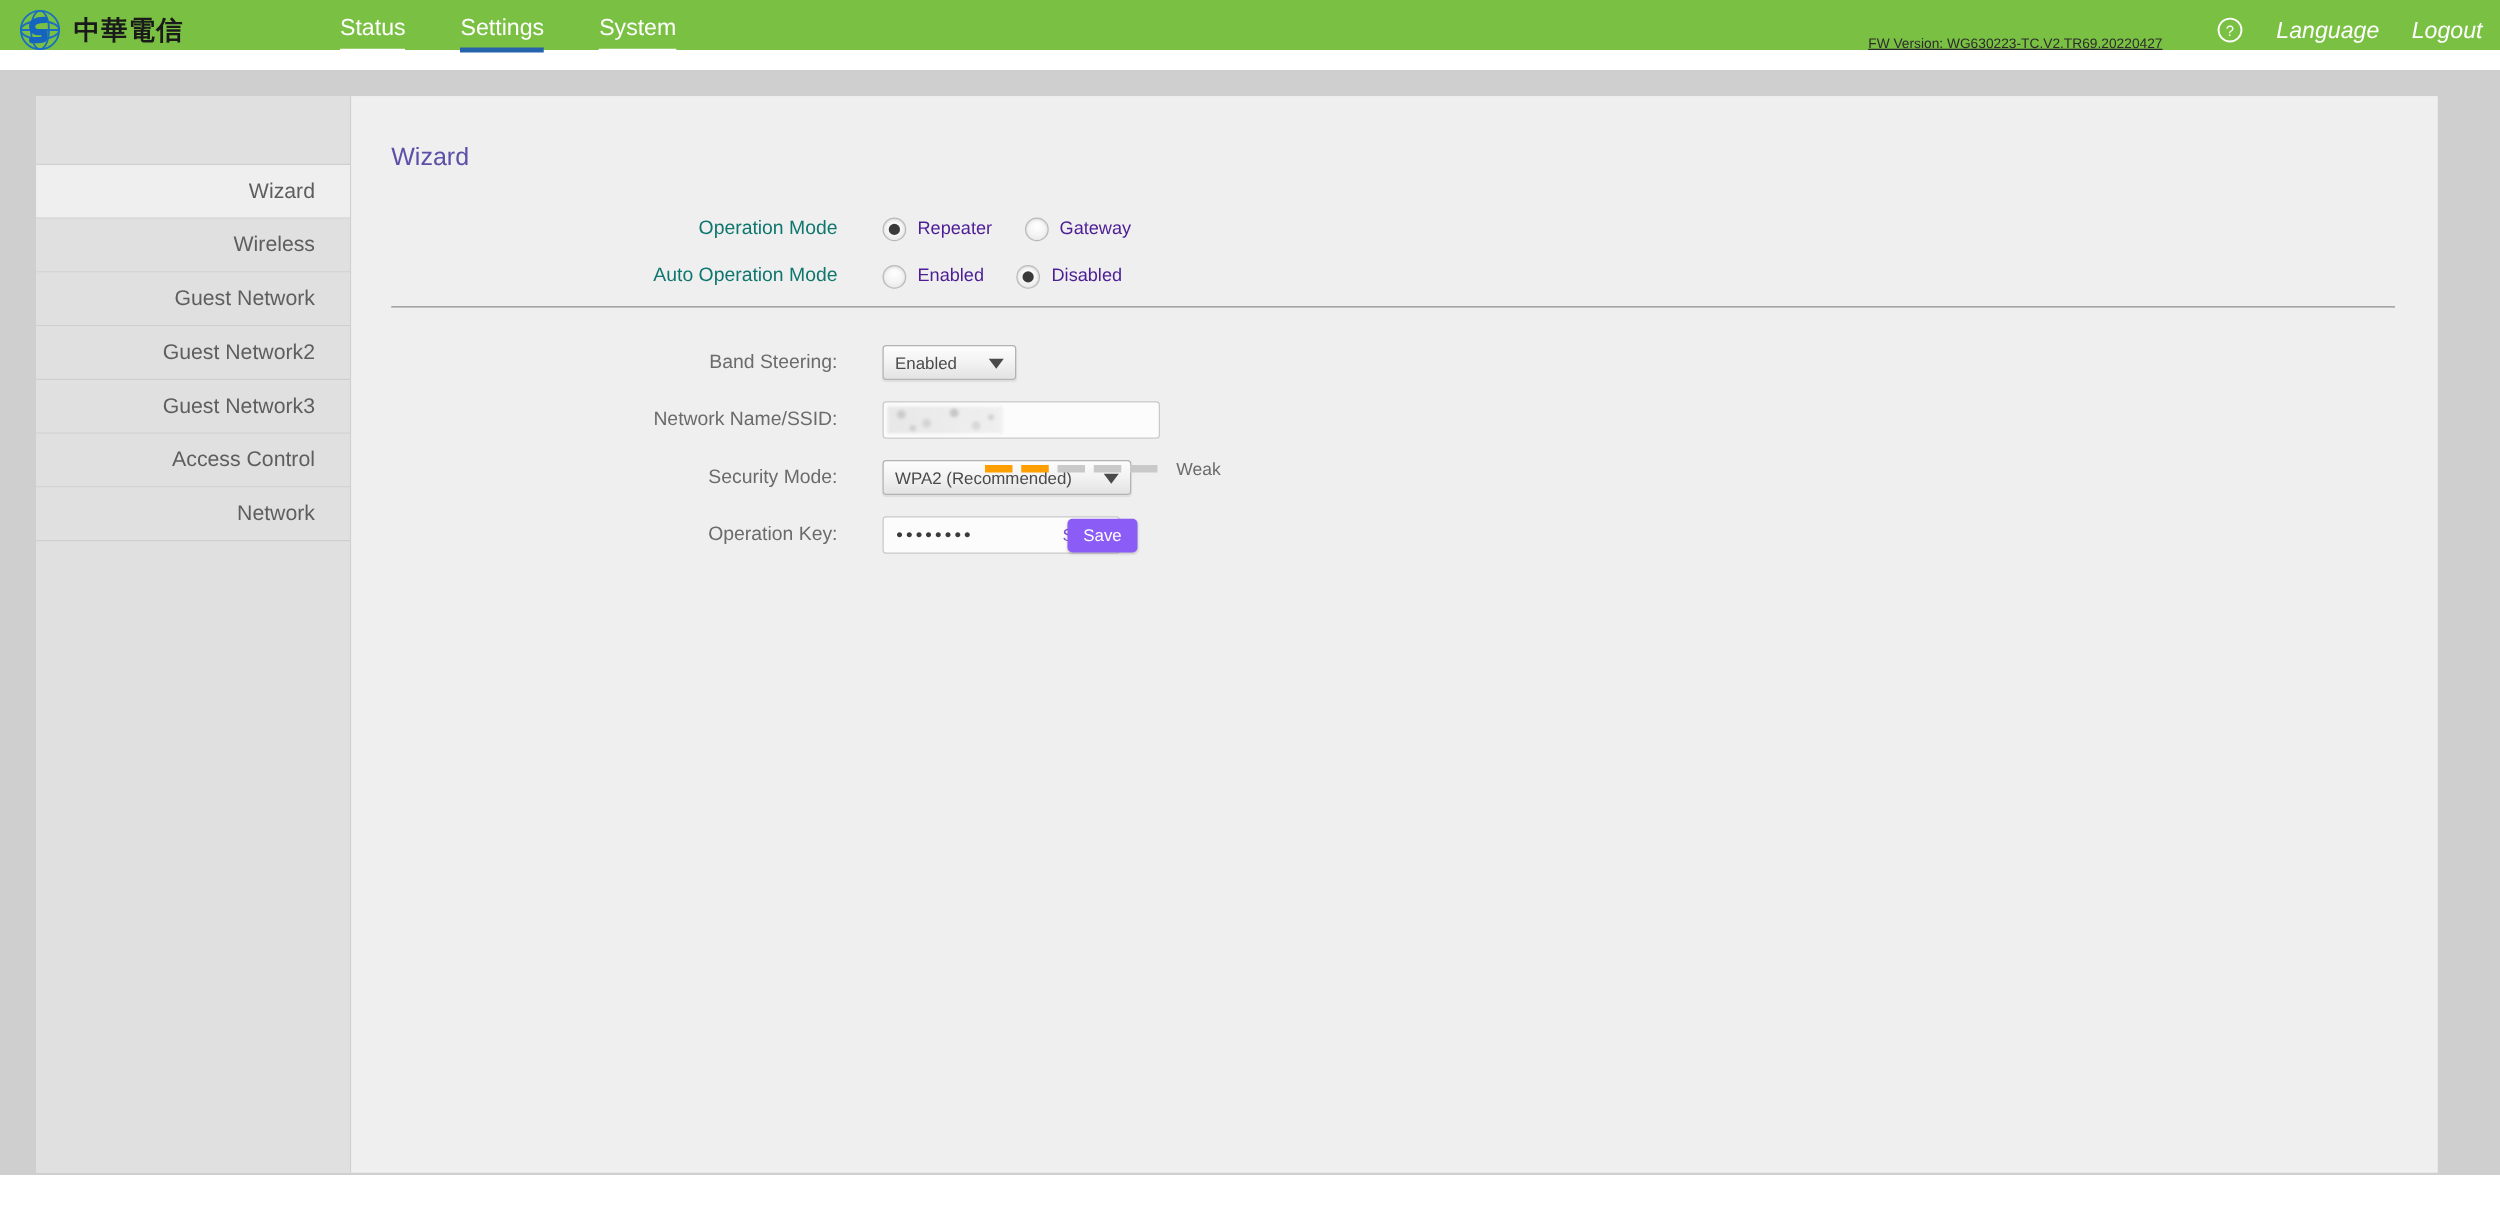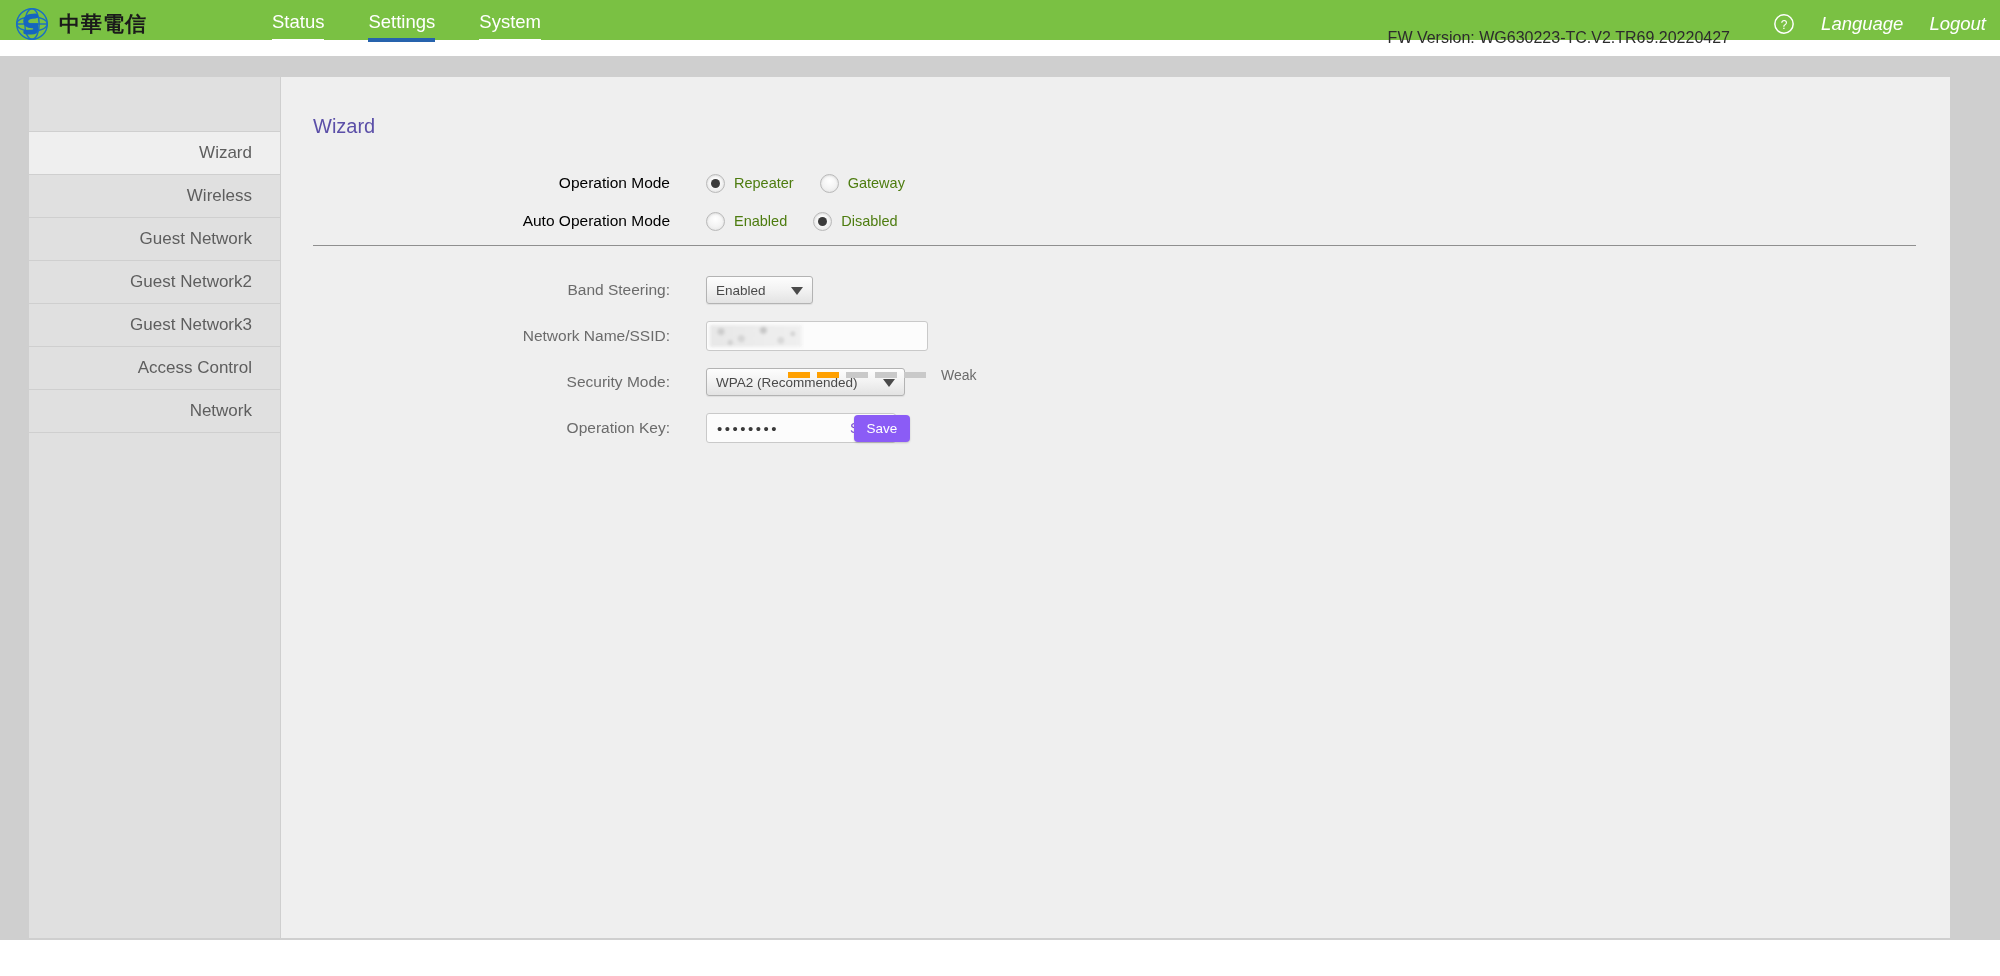--- a/index.html
+++ b/index.html
@@ -61,23 +61,24 @@
     position: absolute;
     left: 0; right: 0; bottom: 0;
     height: 3px;
     background: #ffffff;
   }
   .navtab.active::after { background: #2663ad; height: 4px; }
 
   .fwver {
     position: absolute;
     right: 270px; top: 29px;
-    font-size: 16px;
+    font-size: 11px;
     color: #2c2c2c;
     white-space: nowrap;
+    text-decoration: underline;
   }
 
   .hdr-right {
     position: absolute;
     right: 14px; top: 13px;
     display: flex;
     align-items: flex-start;
     gap: 26px;
   }
   .help-wrap {
@@ -183,21 +184,21 @@
     height: 36px;
     margin-bottom: 0px;
   }
   .frow.r2 { margin-top: 2px; }
   .flabel {
     width: 425px;
     flex: 0 0 425px;
     text-align: right;
     padding-right: 36px;
     font-size: 15.5px;
-    color: #000000;
+    color: #0f766e;
     white-space: nowrap;
   }
   .fctl { display: flex; align-items: center; }
 
   .radio-opt {
     display: flex;
     align-items: center;
     cursor: pointer;
     margin-right: 26px;
   }
@@ -215,21 +216,21 @@
     position: absolute;
     left: 50%; top: 50%;
     width: 9px; height: 9px;
     margin: -4.5px 0 0 -4.5px;
     border-radius: 50%;
     background: #3a3a3a;
   }
   .radio-lbl {
     margin-left: 9px;
     font-size: 14.5px;
-    color: #4d7c0f;
+    color: #4c1d95;
     white-space: nowrap;
   }
 
   .divider {
     position: absolute;
     left: 32px; top: 168px;
     width: 1603px;
     height: 1px;
     background: #8f8f8f;
   }

